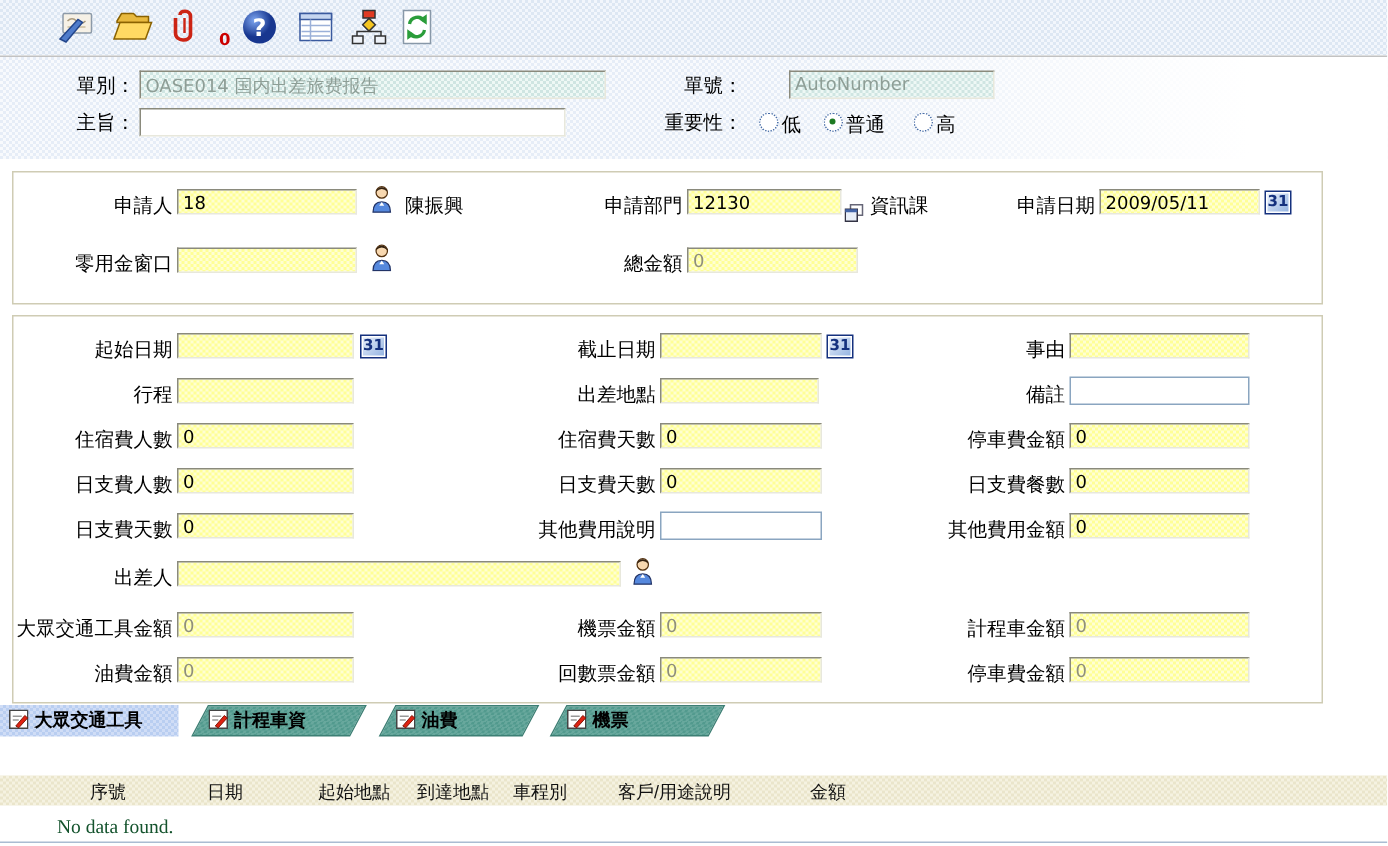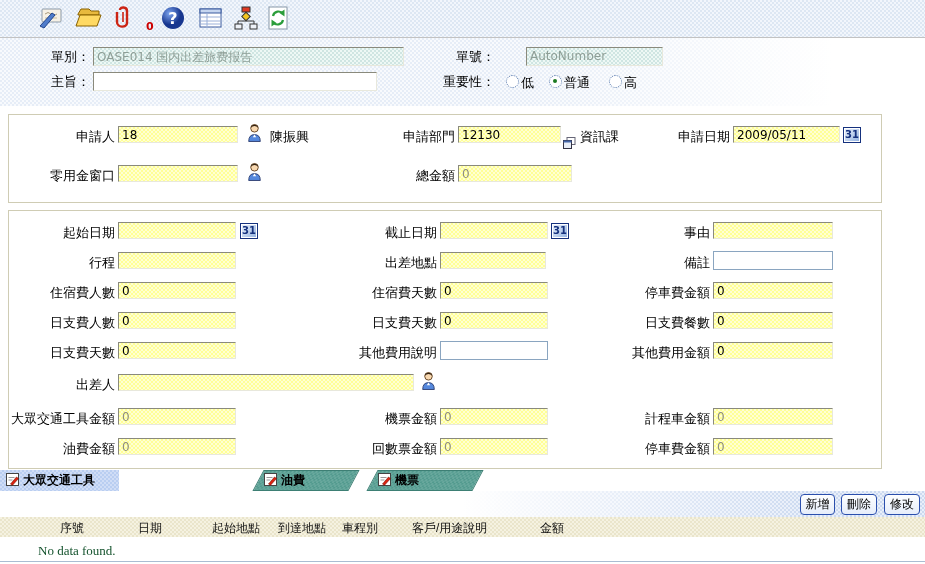--- a/index.html
+++ b/index.html
@@ -245,20 +245,30 @@
   <div class="tab active" style="left:0;width:119px">
     <span>
       <svg width="13" height="13" viewBox="0 0 13 13">
           <rect x="0.5" y="0.5" width="12" height="12" fill="#fff" stroke="#444"></rect>
           <path d="M2.5 4.5 h6 M2.5 7 h4" stroke="#999"></path>
           <path d="M4.5 11 L10.5 4 l2 1.6 L6.5 12.2 Z" fill="#dd2211" stroke="#771100" stroke-width="0.6"></path>
         </svg>
     </span>
     <span>大眾交通工具</span>
   </div>
+  <div class="tab inactive" style="left:133px;width:106px">
+    <span>
+      <svg width="13" height="13" viewBox="0 0 13 13">
+          <rect x="0.5" y="0.5" width="12" height="12" fill="#fff" stroke="#444"></rect>
+          <path d="M2.5 4.5 h6 M2.5 7 h4" stroke="#999"></path>
+          <path d="M4.5 11 L10.5 4 l2 1.6 L6.5 12.2 Z" fill="#dd2211" stroke="#771100" stroke-width="0.6"></path>
+        </svg>
+    </span>
+    <span>計程車資</span>
+  </div>
   <div class="tab inactive" style="left:258px;width:96px">
     <span>
       <svg width="13" height="13" viewBox="0 0 13 13">
           <rect x="0.5" y="0.5" width="12" height="12" fill="#fff" stroke="#444"></rect>
           <path d="M2.5 4.5 h6 M2.5 7 h4" stroke="#999"></path>
           <path d="M4.5 11 L10.5 4 l2 1.6 L6.5 12.2 Z" fill="#dd2211" stroke="#771100" stroke-width="0.6"></path>
         </svg>
     </span>
     <span>油費</span>
   </div>
@@ -266,25 +276,20 @@
     <span>
       <svg width="13" height="13" viewBox="0 0 13 13">
           <rect x="0.5" y="0.5" width="12" height="12" fill="#fff" stroke="#444"></rect>
           <path d="M2.5 4.5 h6 M2.5 7 h4" stroke="#999"></path>
           <path d="M4.5 11 L10.5 4 l2 1.6 L6.5 12.2 Z" fill="#dd2211" stroke="#771100" stroke-width="0.6"></path>
         </svg>
     </span>
     <span>機票</span>
   </div>
 
-  <div class="btnbar">
-    <button class="btn" style="left:800px;width:35px">新增</button>
-    <button class="btn" style="left:841px;width:36px">刪除</button>
-    <button class="btn" style="left:884px;width:36px">修改</button>
-  </div>
 
   <div class="thead">
     <span class="th" style="left:40px">序號</span>
     <span class="th" style="left:118px">日期</span>
     <span class="th" style="left:192px">起始地點</span>
     <span class="th" style="left:258px">到達地點</span>
     <span class="th" style="left:322px">車程別</span>
     <span class="th" style="left:392px">客戶/用途說明</span>
     <span class="th" style="left:520px">金額</span>
   </div>

